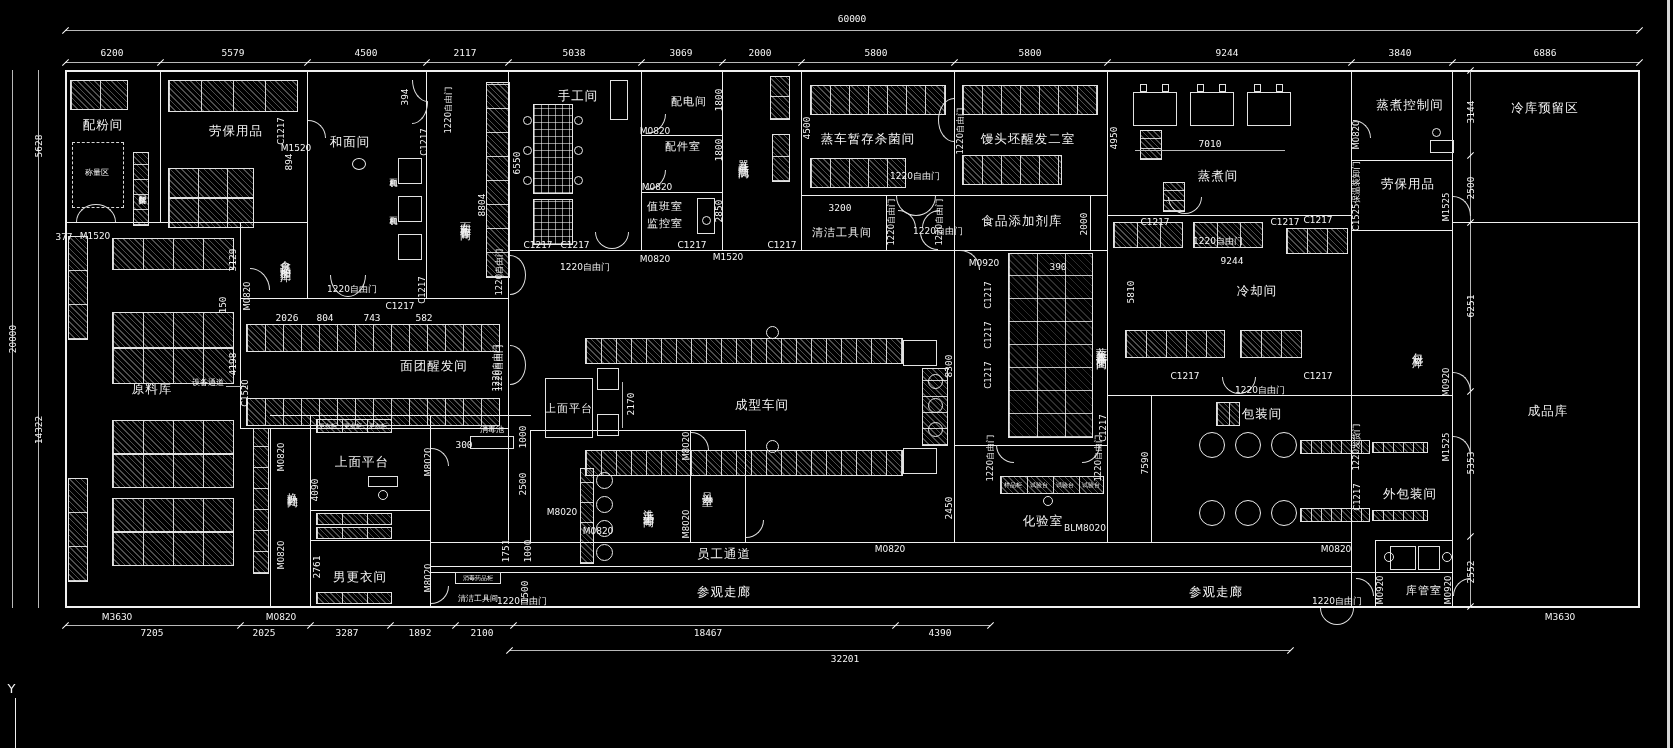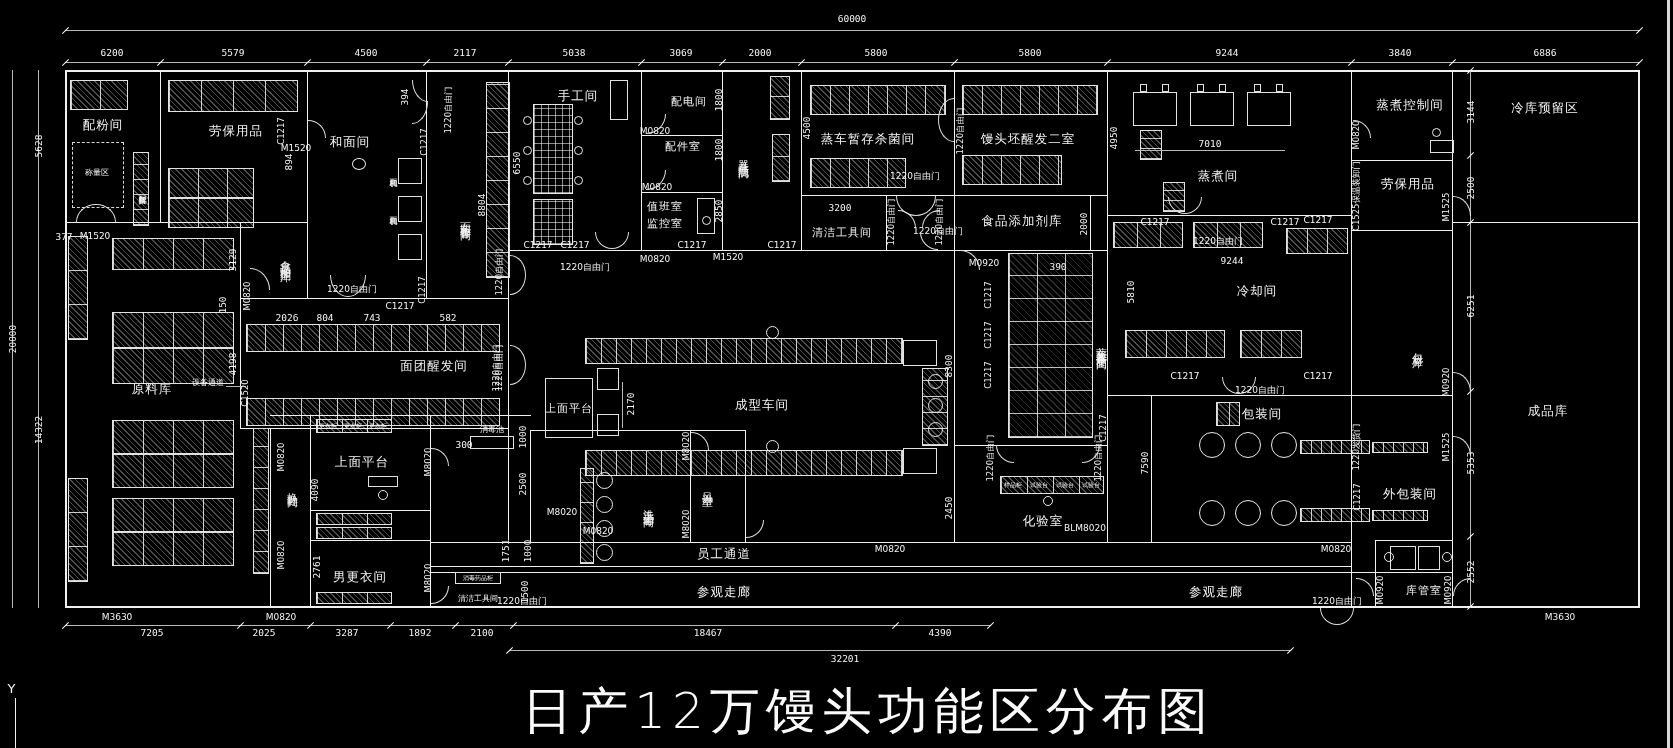--- a/index.html
+++ b/index.html
@@ -406,21 +406,21 @@
   <i class="qd" style="left:330px;top:275px;width:18px;height:22px"></i>
   <i class="qc" style="left:348px;top:275px;width:18px;height:22px"></i>
   <b class="L Dm" style="left:400px;top:306px">C1217</b>
   <b class="L Rm" style="left:422px;top:290px">C1217</b>
   <b class="L big" style="left:434px;top:366px">面团醒发间</b>
   <i class="cr" style="--c:18px;left:246px;top:324px;width:254px;height:28px"></i>
   <i class="cr" style="--c:18px;left:246px;top:398px;width:254px;height:28px"></i>
   <b class="L sm D" style="left:287px;top:317px">2026</b>
   <b class="L sm D" style="left:325px;top:317px">804</b>
   <b class="L sm D" style="left:372px;top:317px">743</b>
-  <b class="L sm D" style="left:448px;top:317px">582</b>
+  <b class="L sm D" style="left:424px;top:317px">582</b>
   <b class="L Rm" style="left:497px;top:368px">1220自由门</b>
 
   <i class="crv" style="--r:21px;left:253px;top:428px;width:16px;height:146px"></i>
   <b class="L V" style="left:291px;top:487px">换鞋间</b>
   <b class="L Rm" style="left:281px;top:457px">M0820</b>
   <b class="L Rm" style="left:281px;top:555px">M0820</b>
   <b class="L R" style="left:314px;top:490px">4090</b>
   <b class="L R" style="left:316px;top:567px">2761</b>
   <b class="L big" style="left:362px;top:462px">上面平台</b>
   <i class="cr" style="--c:25px;left:316px;top:419px;width:76px;height:14px"></i>
@@ -494,19 +494,18 @@
   <i class="cc" style="left:1384px;top:552px;width:10px;height:10px"></i>
   <i class="cc" style="left:1442px;top:552px;width:10px;height:10px"></i>
   <b class="L Rm" style="left:1380px;top:590px">M0920</b>
   <b class="L Rm" style="left:1448px;top:590px">M0920</b>
   <i class="qb" style="left:1356px;top:578px;width:18px;height:18px"></i>
   <i class="qa" style="left:1453px;top:578px;width:18px;height:18px"></i>
   <b class="L Dm" style="left:1337px;top:601px">1220自由门</b>
   <i class="qd" style="left:1320px;top:608px;width:17px;height:17px"></i>
   <i class="qc" style="left:1337px;top:608px;width:17px;height:17px"></i>
 
-  <b id="title">日产12万馒头功能区分布图</b>
   <b class="L" style="left:12px;top:688px;font-size:13px">Y</b>
   <i class="w" style="left:15px;top:698px;width:1px;height:50px"></i>
 
   <i style="left:1667px;top:0;width:3px;height:748px;background:#d7d7d7"></i>
 
 </div>
 
 </body></html>

